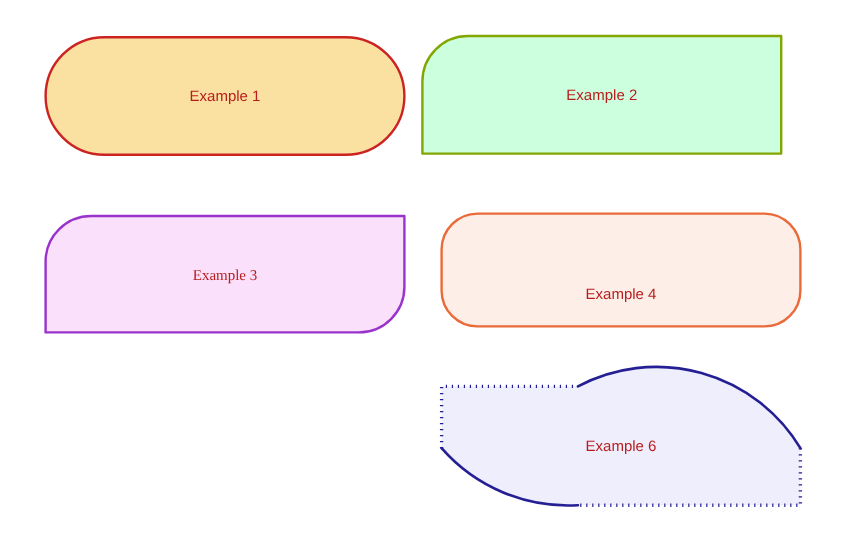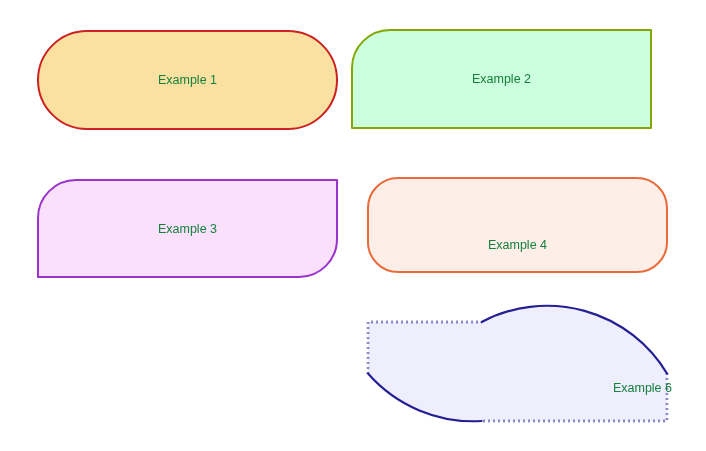--- a/index.html
+++ b/index.html
@@ -24,21 +24,21 @@
     box-sizing: border-box;
   }
   .shape-label {
     position: absolute;
     left: 0;
     right: 0;
     text-align: center;
     font-family: "Liberation Sans", sans-serif;
     font-size: 12.5px;
     line-height: 14px;
-    color: #15803d;
+    color: #b91c1c;
     white-space: nowrap;
     pointer-events: none;
     user-select: none;
   }
   svg { display: block; overflow: visible; }
 </style>
 </head>
 <body>
 
 <div id="canvas">
@@ -54,33 +54,33 @@
     <svg id="svg-2" width="307" height="106" viewBox="0 0 307 106">
       <path id="path-2" d="M 42 4 L 303 4 L 303 102 L 4 102 L 4 42 A 38 38 0 0 1 42 4 Z" fill="#ccffdd" stroke="#83a603" stroke-width="2" stroke-linejoin="round"></path>
     </svg>
     <div class="shape-label" id="label-2" style="top: 46px;">Example 2</div>
   </div>
 
   <div class="shape" id="wrap-3" style="left: 34px; top: 176px; width: 307px; height: 105px;">
     <svg id="svg-3" width="307" height="105" viewBox="0 0 307 105">
       <path id="path-3" d="M 42 4 L 303 4 L 303 63 A 38 38 0 0 1 265 101 L 4 101 L 4 42 A 38 38 0 0 1 42 4 Z" fill="#fbe0fb" stroke="#9933cc" stroke-width="2" stroke-linejoin="round"></path>
     </svg>
-    <div class="shape-label" id="label-3" style="top: 46px;">Example 3</div>
+    <div class="shape-label" id="label-3" style="top: 46px; font-family: Liberation Serif, serif;">Example 3</div>
   </div>
 
   <div class="shape" id="wrap-4" style="left: 364px; top: 174px; width: 307px; height: 102px;">
     <svg id="svg-4" width="307" height="102" viewBox="0 0 307 102">
       <path id="path-4" d="M 34 4 L 273 4 A 30 30 0 0 1 303 34 L 303 68 A 30 30 0 0 1 273 98 L 34 98 A 30 30 0 0 1 4 68 L 4 34 A 30 30 0 0 1 34 4 Z" fill="#fdeee8" stroke="#ea6b39" stroke-width="2" stroke-linejoin="round"></path>
     </svg>
     <div class="shape-label" id="label-4" style="top: 44px; margin-top: 20px;">Example 4</div>
   </div>
 
 
   <div class="shape" id="wrap-6" style="left: 363px; top: 317px; width: 309px; height: 109px;">
     <svg id="svg-6" width="309" height="109" viewBox="0 0 309 109">
       <path id="path-6-fill" d="M 5 5 L 118.62 5 A 140 140 0 0 1 304 56.480000000000004 L 304 104 L 118.62 104 A 140 140 0 0 1 5 56.480000000000004 Z" fill="#eeeefc" stroke="none"></path>
       <path id="path-6-dots" d="M 5 56.480000000000004 L 5 5 L 118.62 5 M 304 56.480000000000004 L 304 104 L 118.62 104" fill="none" stroke="#241f93" stroke-width="2.8000000000000003" stroke-linecap="butt" stroke-dasharray="1 4"></path>
       <path id="path-6-curve" d="M 118.62 5 A 140 140 0 0 1 304 56.480000000000004 M 118.62 104 A 140 140 0 0 1 5 56.480000000000004" fill="none" stroke="#241f93" stroke-width="2.2" stroke-linecap="round"></path>
     </svg>
-    <div class="shape-label" id="label-6" style="top: 64px; text-align: right;">Example 6</div>
+    <div class="shape-label" id="label-6" style="top: 48px;">Example 6</div>
   </div>
 
 </div>
 
 </body></html>

